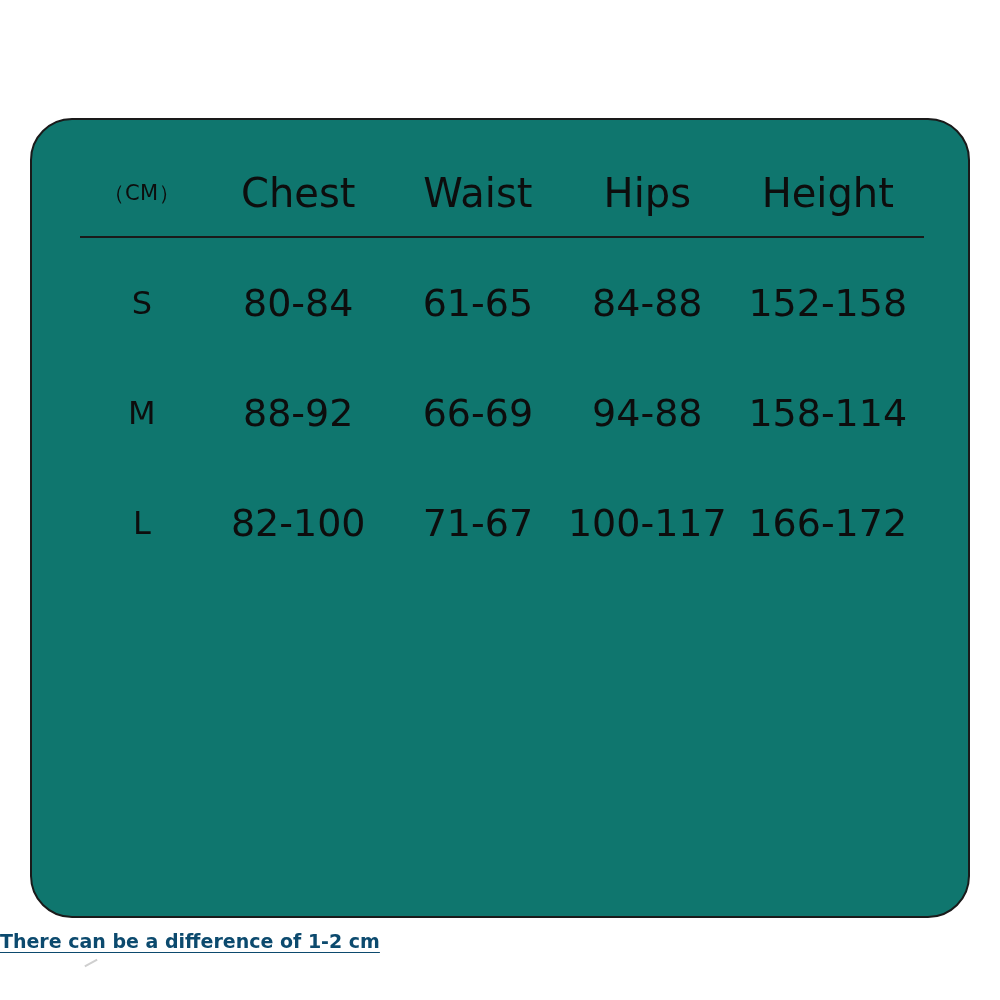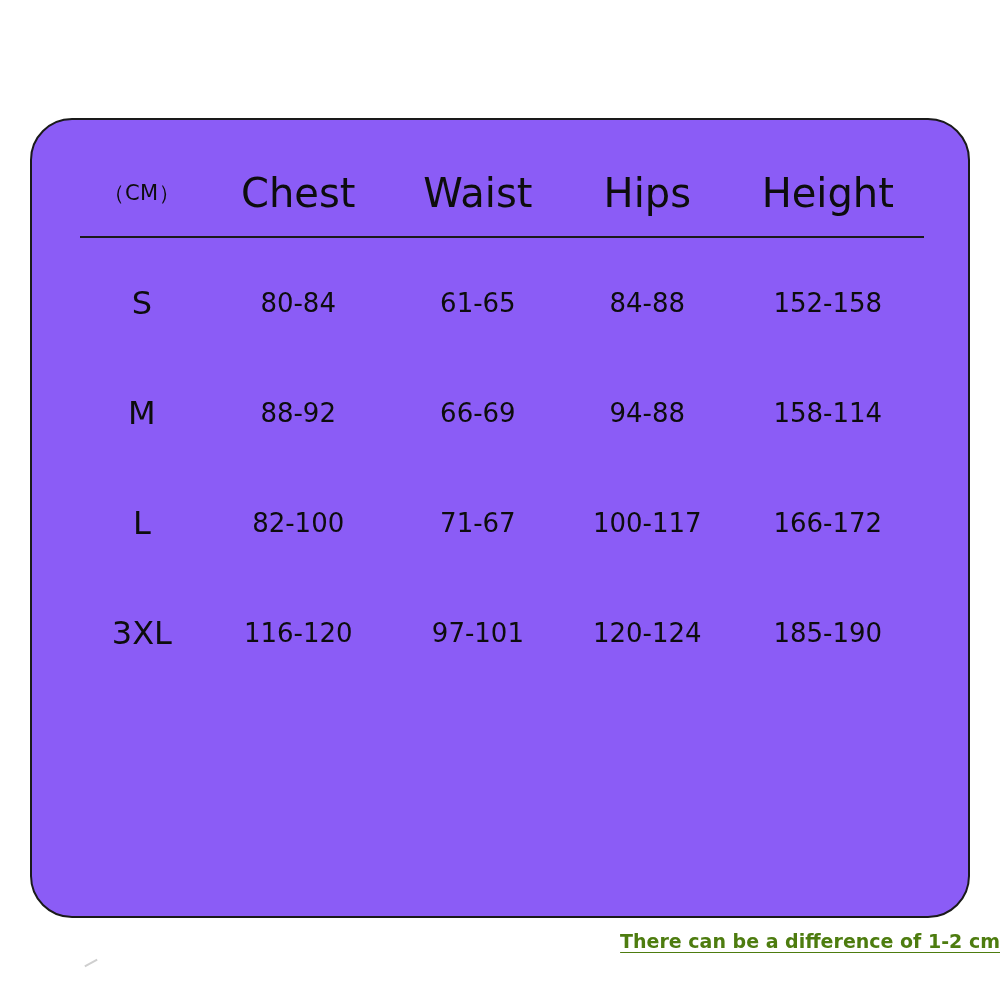--- a/index.html
+++ b/index.html
@@ -18,21 +18,21 @@
 
   .size-chart-card {
     position: absolute;
     left: 30px;
     top: 118px;
     width: 940px;
     height: 800px;
     border: 2px solid #1a1a1a;
     border-radius: 42px;
     box-sizing: border-box;
-    background: #8b5cf6;
+    background: #0f766e;
   }
 
   .chart-table {
     position: absolute;
     left: 48px;
     top: 30px;
     width: 844px;
     border-collapse: collapse;
   }
 
@@ -63,21 +63,21 @@
     height: 2px;
     background: #1a1a1a;
     width: 100%;
     margin: 0 0 0 0;
   }
 
   
   .body-row td {
     height: 110px;
     vertical-align: middle;
-    font-size: 26px;
+    font-size: 38px;
     color: #0d0d0d;
   }
   .body-row td.size-cell {
     font-size: 32px;
   }
   .body-row:first-of-type td {
     padding-top: 10px;
   }
 
   
@@ -85,24 +85,24 @@
   col.c-chest  { width: 196px; }
   col.c-waist  { width: 176px; }
   col.c-hips   { width: 176px; }
   col.c-height { width: 198px; }
 
   .footnote {
     position: absolute;
     left: 0;
     top: 930px;
     width: 1000px;
-    text-align: right;
+    text-align: left;
     font-size: 19px;
     font-weight: bold;
-    color: #4d7c0f;
+    color: #0c4a6e;
   }
   .footnote span {
     text-decoration: underline;
     text-underline-offset: 4px;
   }
 
   .corner-tick {
     position: absolute;
     left: 84px;
     top: 962px;
@@ -154,27 +154,20 @@
         <td>94-88</td>
         <td>158-114</td>
       </tr>
       <tr class="body-row">
         <td class="size-cell">L</td>
         <td>82-100</td>
         <td>71-67</td>
         <td>100-117</td>
         <td>166-172</td>
       </tr>
-      <tr class="body-row">
-        <td class="size-cell">3XL</td>
-        <td>116-120</td>
-        <td>97-101</td>
-        <td>120-124</td>
-        <td>185-190</td>
-      </tr>
     </tbody>
   </table>
 
 </div>
 
 <div class="footnote">
   <span>There can be a difference of 1-2 cm</span>
 </div>
 
 <div class="corner-tick"></div>

